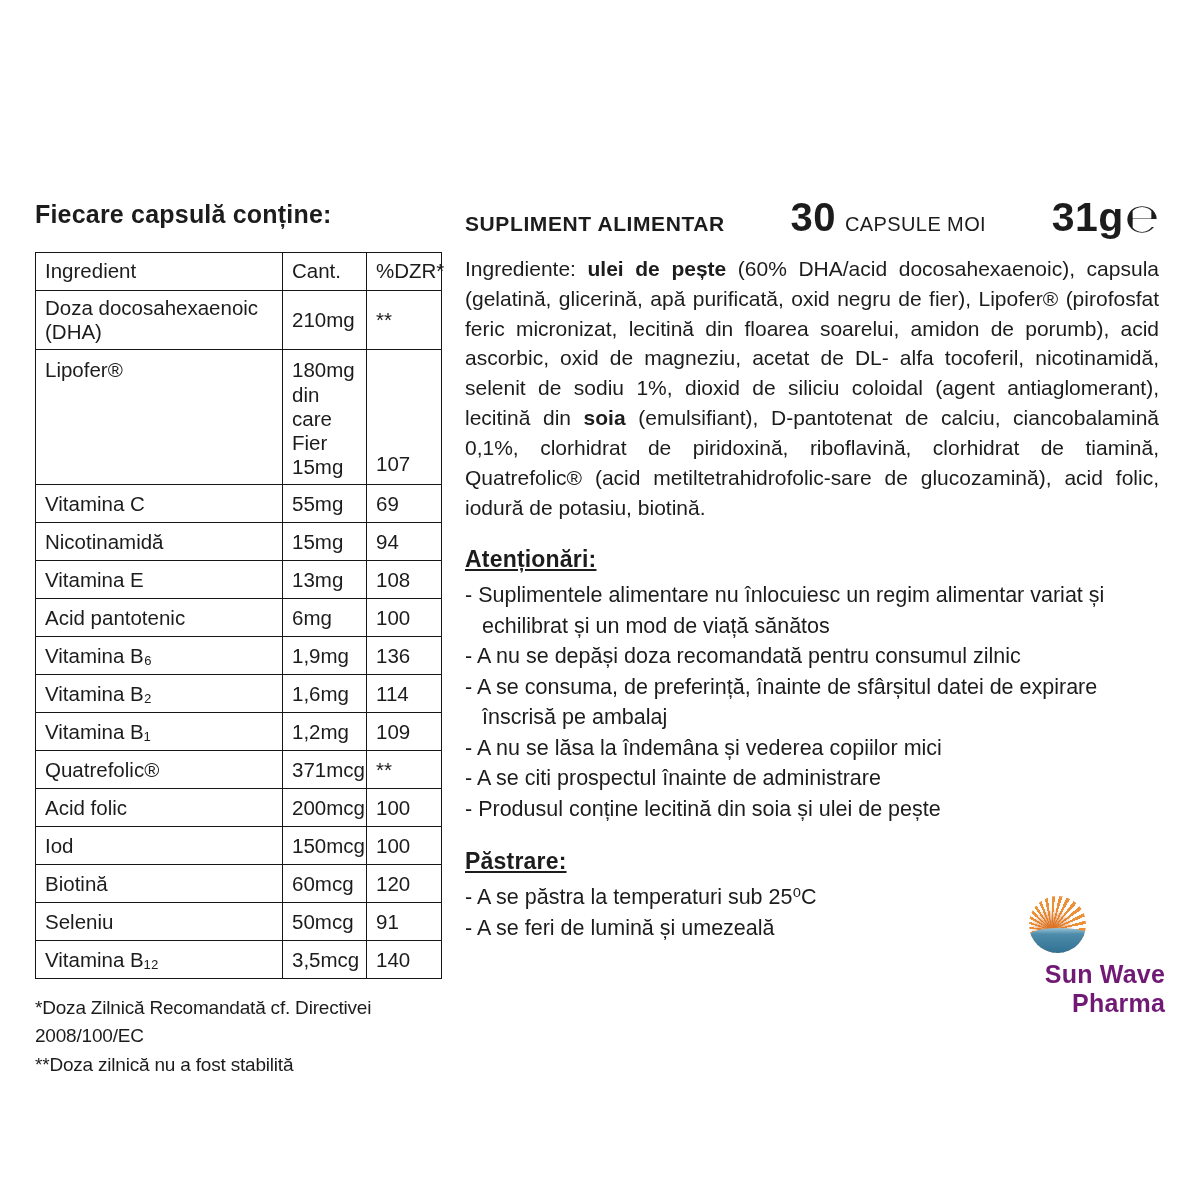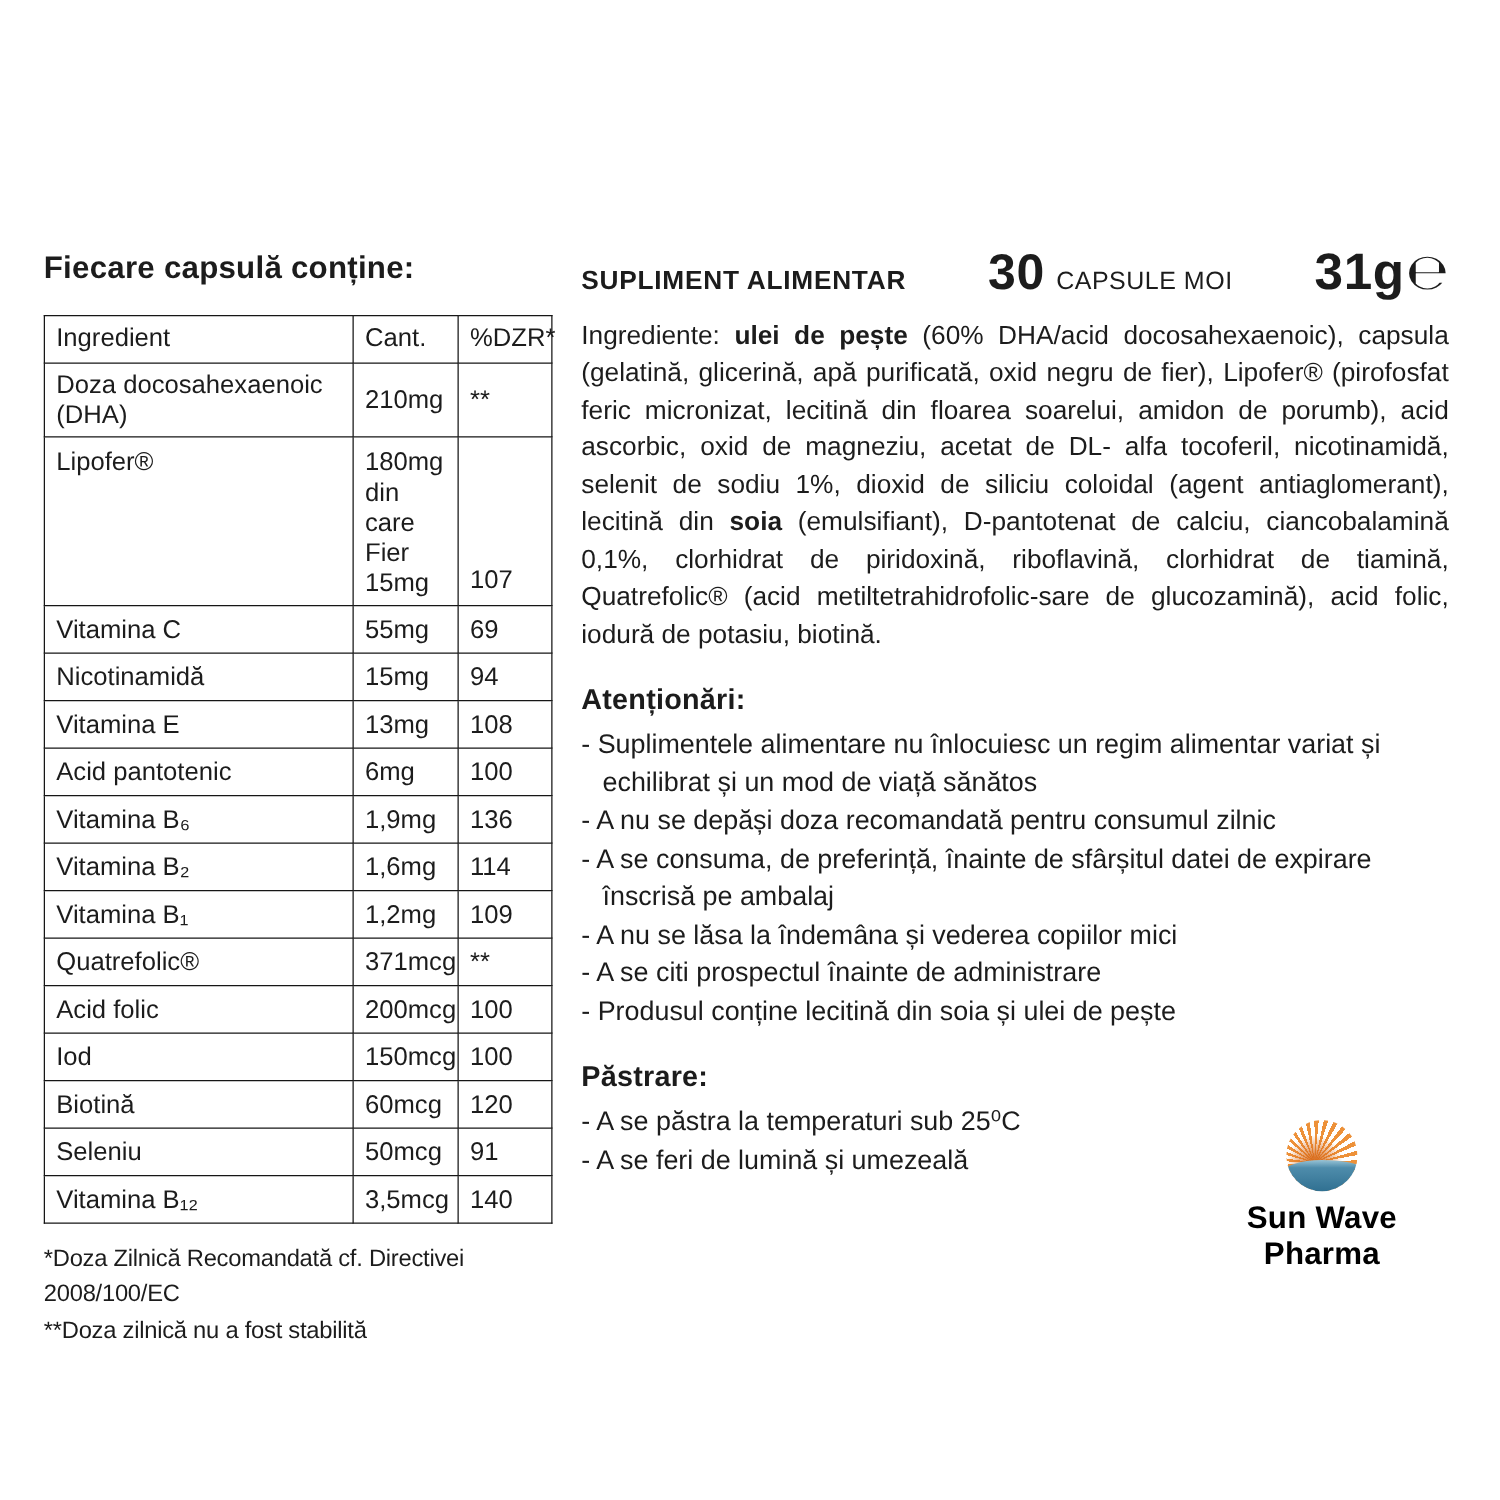--- a/index.html
+++ b/index.html
@@ -52,40 +52,40 @@
   .ingredients {
     margin-top: 13px;
     font-size: 21px;
     line-height: 1.42;
     text-align: justify;
   }
   .b { font-weight: bold; }
 
   .usage { margin-top: 18px; font-size: 21.5px; }
 
-  h2.sec { font-size: 23px; font-weight: bold; margin-top: 24px; letter-spacing: 0.2px; }
+  h2.sec { font-size: 23px; font-weight: bold; margin-top: 24px; letter-spacing: 0.2px; text-decoration: underline; }
 
   ul.dash-list { list-style: none; margin-top: 7px; font-size: 21.5px; line-height: 1.42; }
   ul.dash-list li { padding-left: 17px; text-indent: -17px; }
 
   
   .brand { position: absolute; left: 950px; top: 896px; width: 215px; text-align: center; }
   .logo {
     width: 57px; height: 57px; border-radius: 50%;
     margin: 0 auto; position: relative; overflow: hidden;
     background:
       radial-gradient(circle at 40% 60%, rgba(217,110,30,0.95) 0 9%, rgba(217,110,30,0) 46%),
       repeating-conic-gradient(from 186deg at 40% 60%, #ED9139 0deg 5.8deg, #ffffff 5.8deg 12.4deg);
   }
   .logo .wave {
     position: absolute; left: -6%; bottom: -2%; width: 112%; height: 45%;
     background: linear-gradient(180deg, #98C4D6 0%, #4E8CAB 24%, #2F6F90 100%);
     border-radius: 50% 50% 0 0 / 42% 26% 0 0;
   }
-  .brand-name { margin-top: 7px; font-size: 25px; font-weight: bold; color: #000000; letter-spacing: 0.2px; }
+  .brand-name { margin-top: 7px; font-size: 25px; font-weight: bold; color: #701a75; letter-spacing: 0.2px; text-align: right; }
 </style>
 </head>
 <body>
 
 <div class="left-col">
   <h1 class="left-title">Fiecare capsulă conține:</h1>
 
   <table class="comp-table">
     <colgroup>
         <col class="c1">

